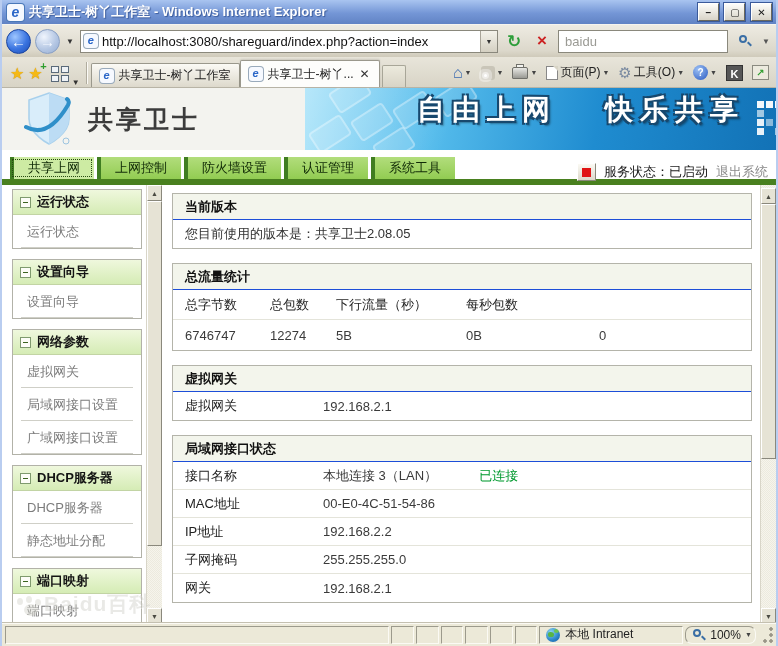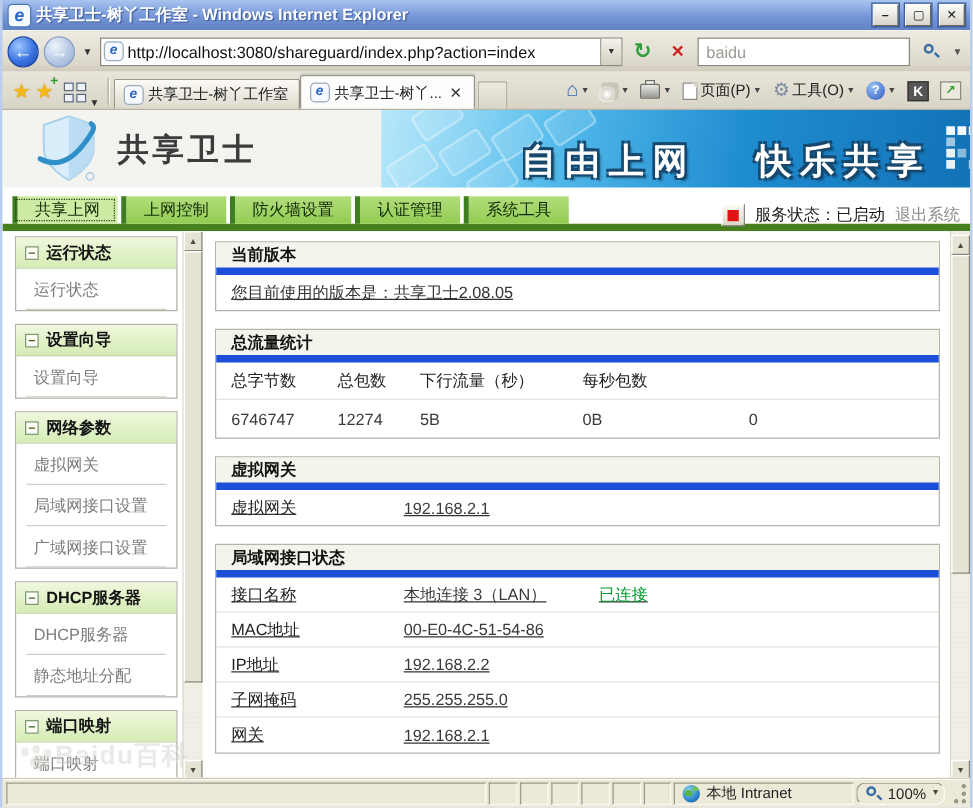--- a/index.html
+++ b/index.html
@@ -58,26 +58,26 @@
   .ico-feed { width:14px; height:14px; border-radius:3px; background:#c9c5b8; position:relative; }
   .ico-feed i { position:absolute; left:3px; bottom:3px; width:3px; height:3px; border-radius:50%; background:#fff; box-shadow:0 0 0 2px rgba(255,255,255,.5), 0 0 0 5px rgba(255,255,255,.35); }
   .ico-print { width:16px; height:12px; background:linear-gradient(180deg,#e8e8e4,#9a9a94); border:1px solid #70706a; border-radius:2px 2px 1px 1px; position:relative; }
   .ico-print i { position:absolute; left:3px; top:-4px; width:8px; height:4px; background:#f4f4f0; border:1px solid #70706a; }
   .ico-newwin { width:17px; height:15px; border:1px solid #8a8a80; background:#eceade; color:#2e9e2e; font-size:10px; font-weight:bold; text-align:center; line-height:13px; }
 
   
   .viewport { height:534px; background:#fff; flex:none; position:relative; overflow:hidden; }
 
   .banner { height:62px; display:flex; }
-  .logoarea { width:303px; background:#f3f3ef; display:flex; align-items:center; padding-left:28px; gap:14px; flex:none; }
+  .logoarea { width:303px; background:#f3f3ef; display:flex; align-items:center; padding-left:22px; gap:14px; flex:none; }
   .logotext { font-size:25px; font-weight:bold; color:#3c3c3c; letter-spacing:3px; }
   .bluebanner { flex:1; position:relative; background:linear-gradient(100deg,#9adef8 0%,#55bcec 28%,#1f8cd0 62%,#1272b6 100%); overflow:hidden; }
   .key { position:absolute; width:38px; height:24px; border-radius:4px; background:rgba(255,255,255,.12); border:2px solid rgba(255,255,255,.30); transform:rotate(-33deg); }
   .sheen { position:absolute; left:-30px; top:-20px; width:260px; height:120px; background:linear-gradient(120deg,rgba(255,255,255,.35),rgba(255,255,255,0) 65%); transform:rotate(-8deg); }
-  .slogan { position:absolute; top:22px; font-size:28px; font-weight:bold; color:#fff; letter-spacing:7px; text-shadow:-2px -2px 0 #17486e, 2px -2px 0 #17486e, -2px 2px 0 #17486e, 2px 2px 0 #17486e, 3px 3px 2px rgba(0,0,0,.35); white-space:nowrap; }
+  .slogan { position:absolute; top:3px; font-size:28px; font-weight:bold; color:#fff; letter-spacing:7px; text-shadow:-2px -2px 0 #17486e, 2px -2px 0 #17486e, -2px 2px 0 #17486e, 2px 2px 0 #17486e, 3px 3px 2px rgba(0,0,0,.35); white-space:nowrap; }
   .slogan1 { left:112px; } .slogan2 { left:300px; }
   .pixlogo { position:absolute; right:12px; top:13px; width:7px; height:7px; background:rgba(255,255,255,.95);
     box-shadow:9px 0 rgba(255,255,255,.95),18px 0 rgba(255,255,255,.95),27px 0 rgba(255,255,255,.95),
     27px 9px rgba(255,255,255,.6),0 9px rgba(255,255,255,.6),
     0 18px rgba(255,255,255,.9),9px 18px rgba(255,255,255,.5),27px 18px rgba(255,255,255,.9),
     0 27px rgba(255,255,255,.9),18px 27px rgba(255,255,255,.6),27px 27px rgba(255,255,255,.95); }
 
   .navrow { height:22px; margin-top:7px; display:flex; align-items:stretch; padding-left:8px; }
   .ntab { display:flex; align-items:center; padding:8px 14px; margin-right:3px; background:linear-gradient(180deg,#b2dd7c,#92cc52); border-left:4px solid #3f7d21; color:#102a06; white-space:nowrap; }
   .ntab.active { background:#cdeba3; outline:1px dotted #274a10; outline-offset:-3px; }
@@ -96,22 +96,22 @@
   .minusbox { width:11px; height:11px; background:#fdfdf8; border:1px solid #7f9a6e; position:relative; flex:none; }
   .minusbox i { position:absolute; left:2px; top:4px; width:5px; height:1px; background:#3c6420; }
   .sitem { margin:0 8px; padding:8px 0 6px 6px; border-bottom:1px solid #cfcfc7; color:#7c7c7c; }
 
   .sbar { width:16px; flex:none; position:relative; background:repeating-conic-gradient(#f6f4ec 0 25%, #eceade 0 50%) 0 0/2px 2px; border-left:1px solid #d8d5c8; }
   .sbtn { position:absolute; left:0; width:15px; height:16px; background:#e6e3d5; border:1px solid; border-color:#fff #8a887c #8a887c #fff; display:flex; align-items:center; justify-content:center; font-size:7px; color:#4a4a42; }
   .sthumb { position:absolute; left:0; width:15px; background:#e6e3d5; border:1px solid; border-color:#fff #8a887c #8a887c #fff; }
 
   .main { flex:1; padding:8px 8px 0 10px; overflow:hidden; }
   .panel { border:1px solid #b4b4aa; background:#fff; margin-bottom:14px; }
-  .panel-h { height:26px; background:#f3f5ec; border-bottom:6px solid #1d4ed8; display:flex; align-items:center; padding-left:12px; font-weight:bold; color:#111; }
-  .prow { display:flex; align-items:center; min-height:28px; padding:0 0 0 12px; color:#333; border-bottom:1px solid #e4e4da;text-decoration:underline; }
+  .panel-h { height:26px; background:#f3f5ec; border-bottom:1px solid #1d4ed8; display:flex; align-items:center; padding-left:12px; font-weight:bold; color:#111; }
+  .prow { display:flex; align-items:center; min-height:28px; padding:0 0 0 12px; color:#333; border-bottom:1px solid #e4e4da; }
   .prow:last-child { border-bottom:none; }
   .plabel { width:138px; flex:none; color:#222; }
   .pvalue { color:#3a3a3a; }
   .pstatus { color:#00992e; margin-left:42px; }
   .tgrid { display:grid; grid-template-columns:85px 66px 130px 133px 1fr; padding:0 0 0 12px; align-items:center; }
   .tgrid.hdr { min-height:30px; border-bottom:1px solid #e4e4da; color:#222; }
   .tgrid.val { min-height:30px; color:#3a3a3a; }
 
   .watermark { position:absolute; left:14px; bottom:6px; display:flex; align-items:flex-end; gap:2px; opacity:.45; pointer-events:none; }
   .wm-text { font-size:21px; font-weight:bold; color:#cfcfc9; text-shadow:0 1px 0 #fff; letter-spacing:1px; }

